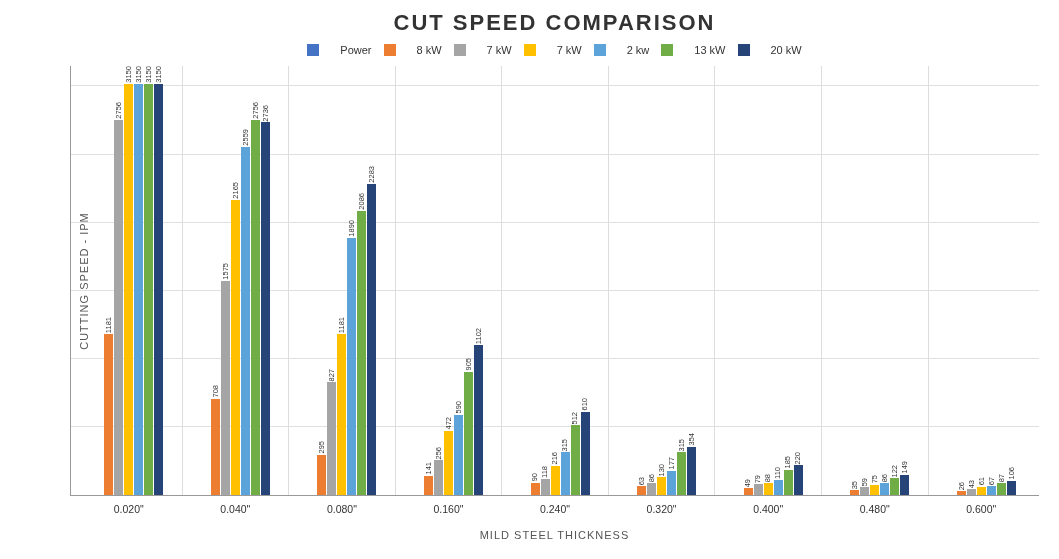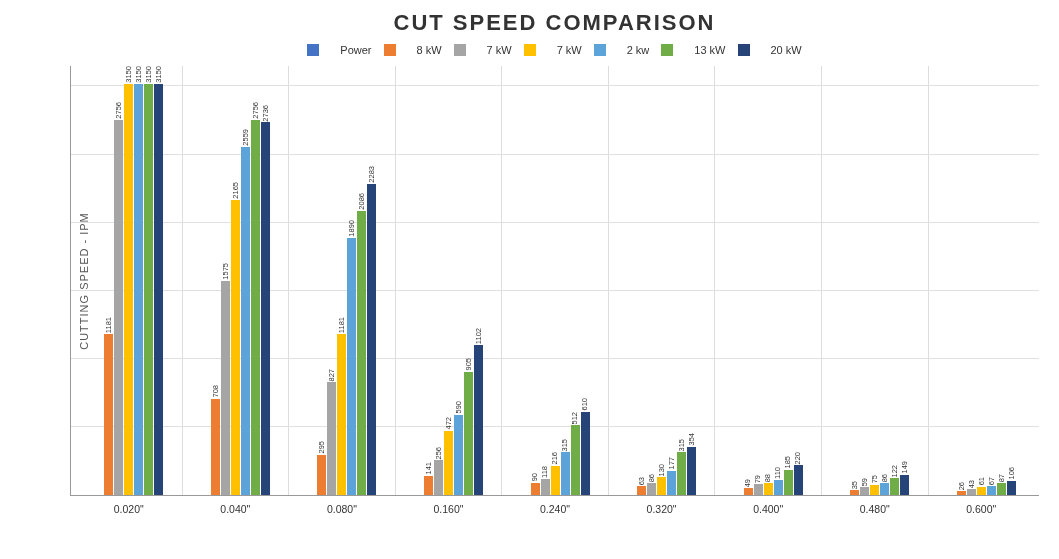--- a/index.html
+++ b/index.html
@@ -461,14 +461,15 @@
               </div>
               <div class="bar-wrap">
                 <div class="bar-label">106</div>
                 <div class="bar" style="height: 3.36508%; background: rgb(38, 68, 120);"></div>
               </div>
             </div>
             <div class="x-tick">0.600"</div>
           </div>
         </div>
     </div>
+    <div class="x-axis-label">MILD STEEL THICKNESS</div>
   </div>
 </div>
 
 </body></html>

